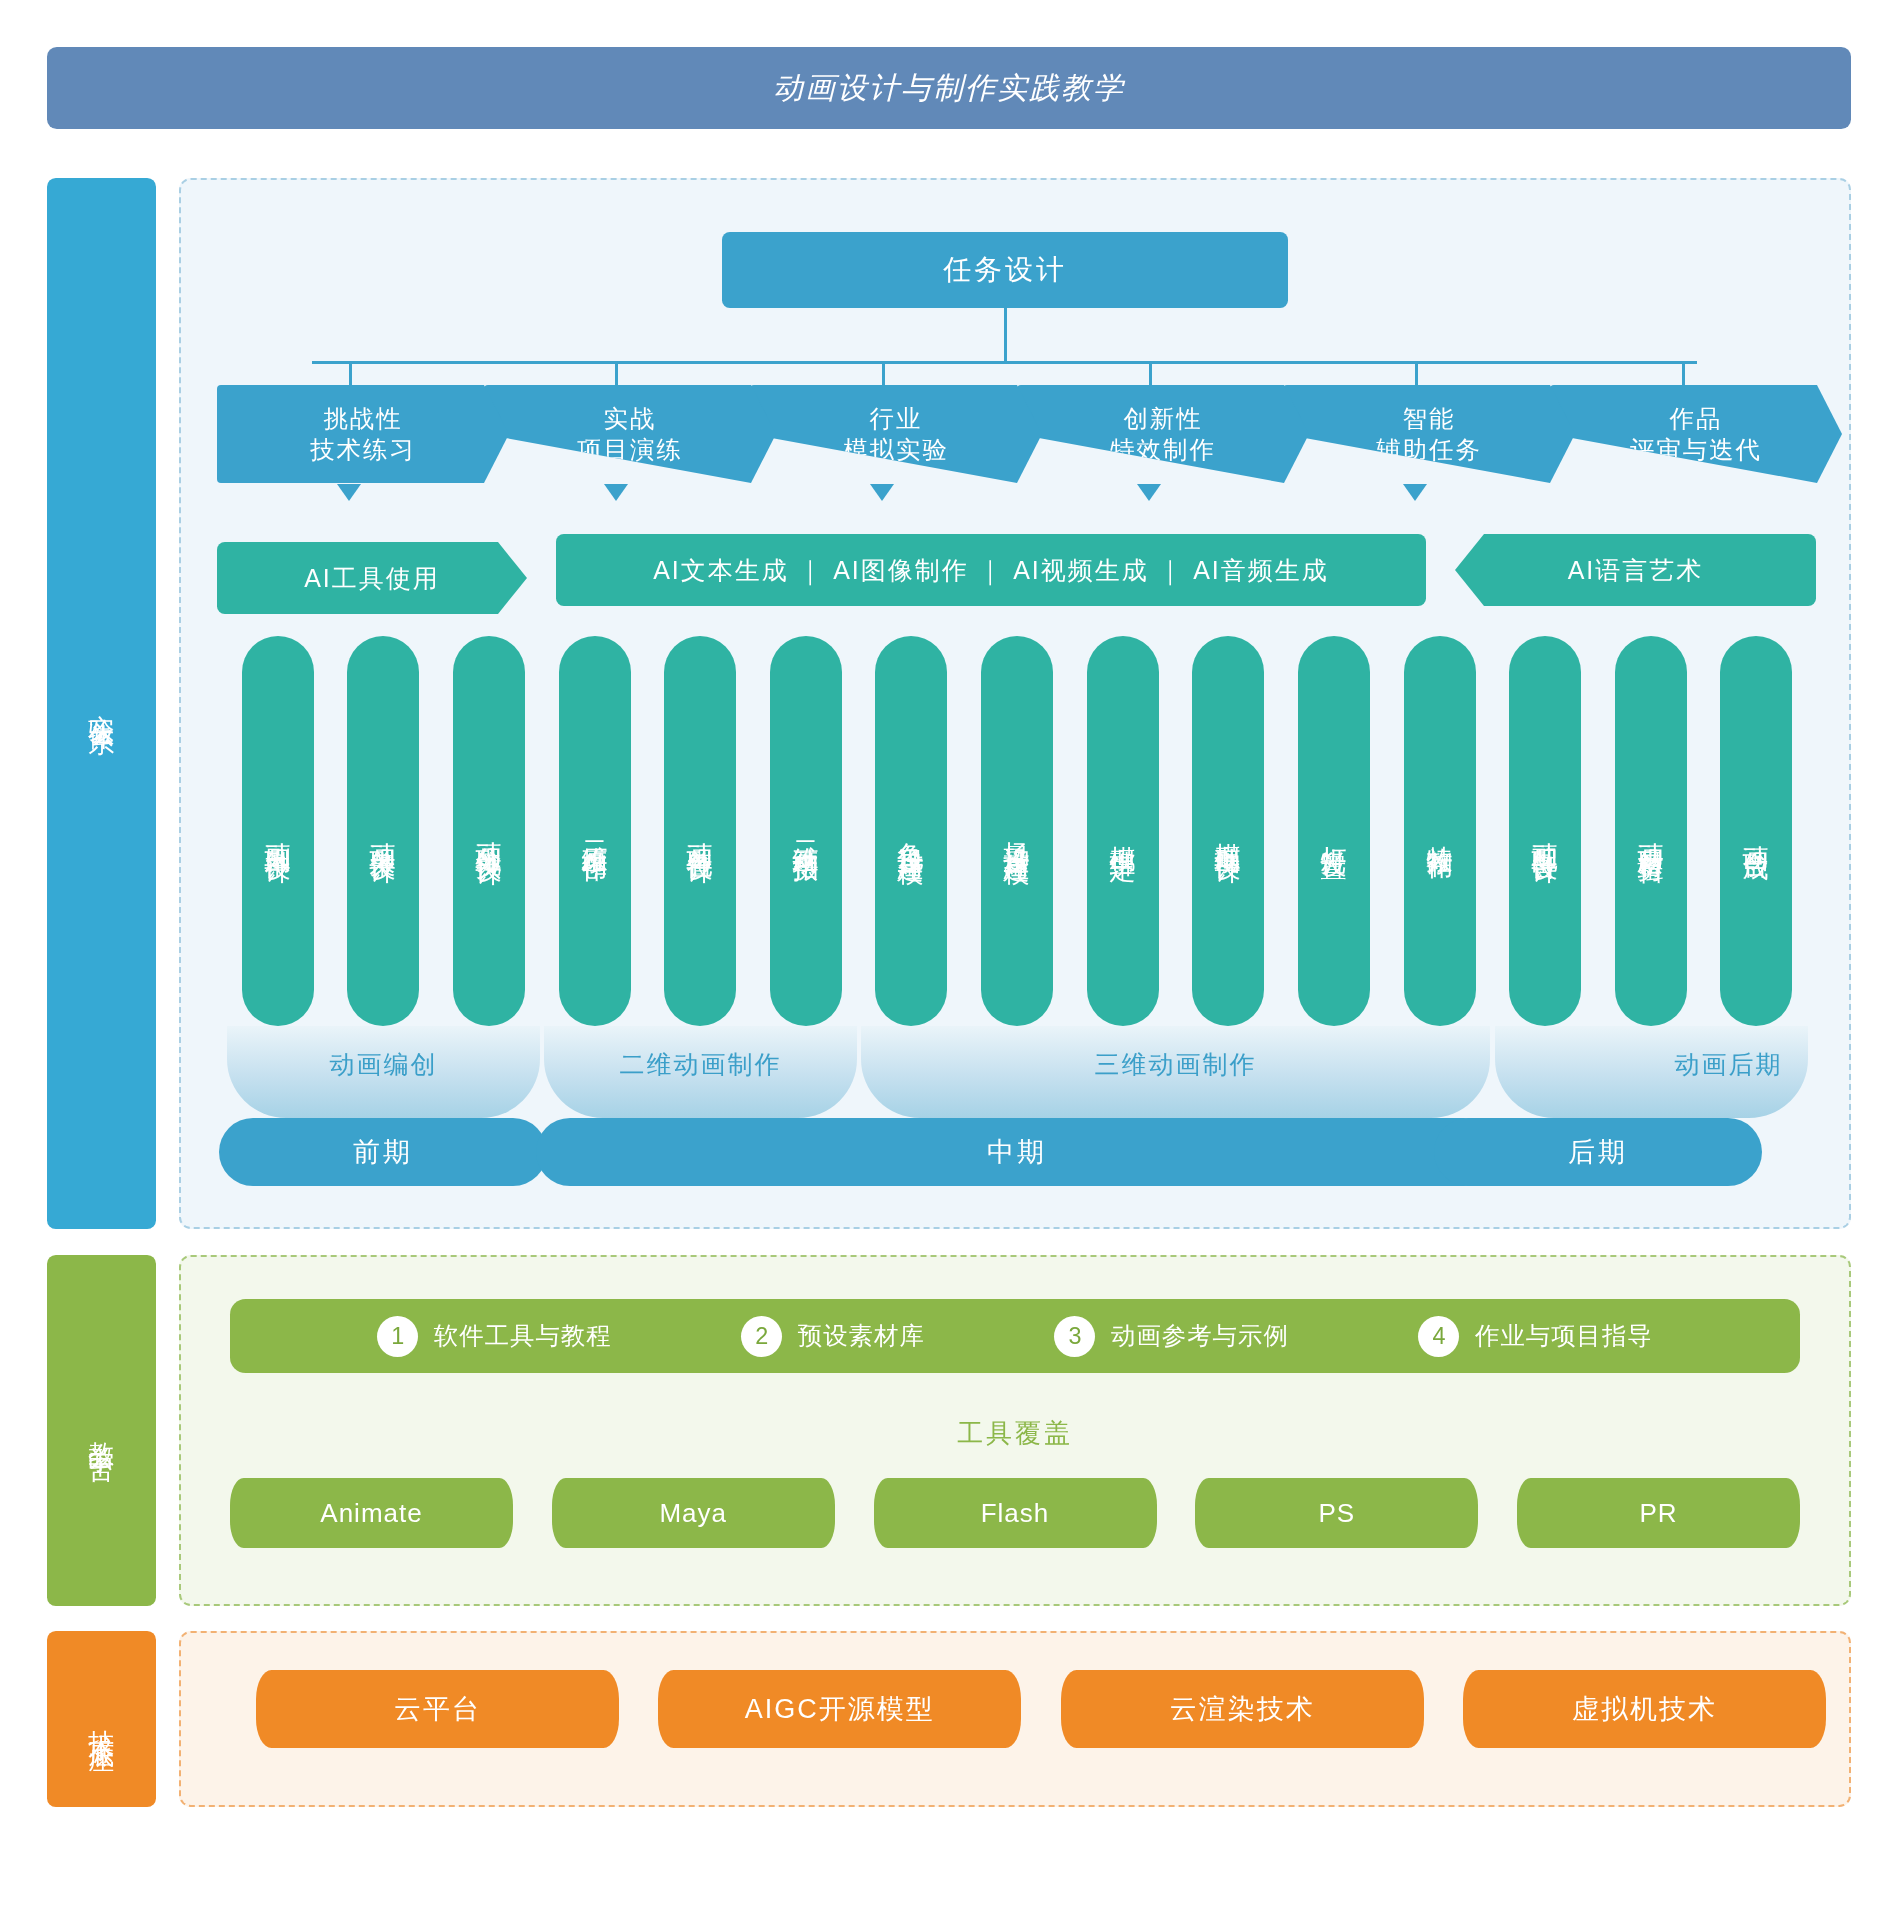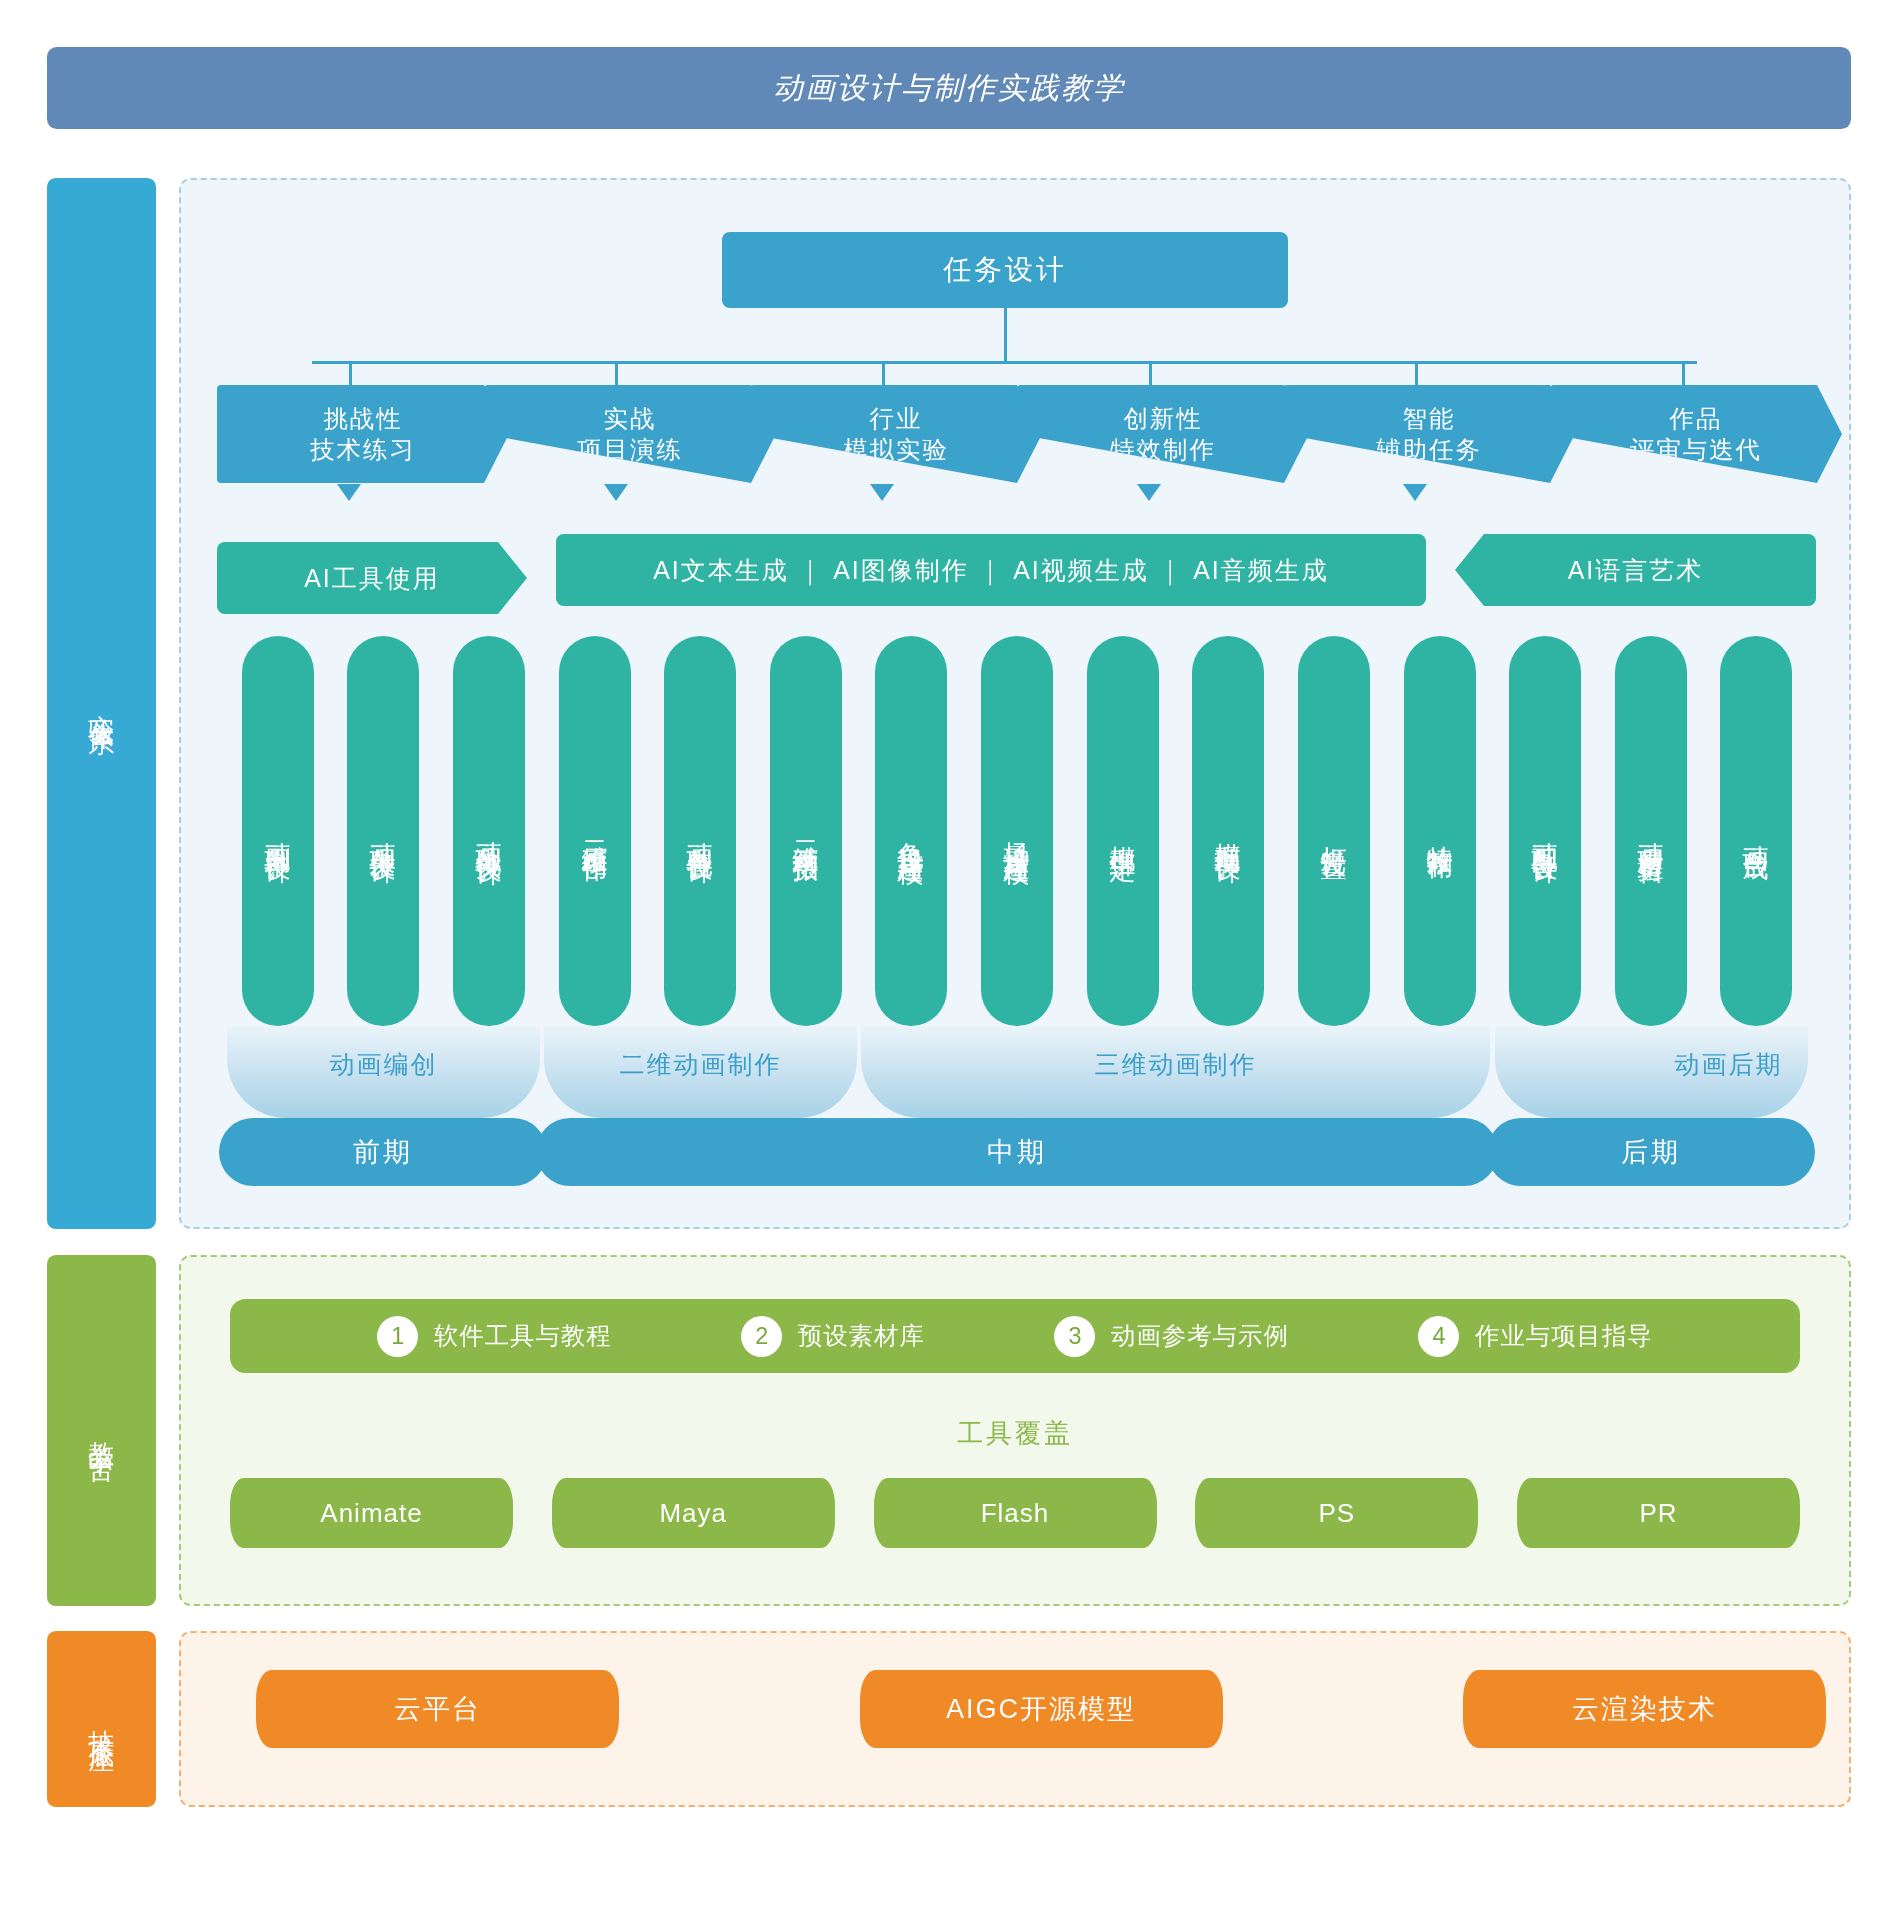--- a/index.html
+++ b/index.html
@@ -306,21 +306,21 @@
     </div>
   <div id="group-labels">
       <div class="group-label" style="left: 227px; width: 313px;">动画编创</div>
       <div class="group-label" style="left: 544px; width: 313px;">二维动画制作</div>
       <div class="group-label" style="left: 861px; width: 629px;">三维动画制作</div>
       <div class="group-label" style="left: 1572px; width: 313px;">动画后期</div>
     </div>
   <div id="phases">
       <div class="phase" style="left: 219px; width: 328px;">前期</div>
       <div class="phase" style="left: 536px; width: 962px;">中期</div>
-      <div class="phase" style="left: 1487px; width: 328px; text-align: center;">后期</div>
+      <div class="phase" style="left: 1434px; width: 328px; text-align: center;">后期</div>
     </div>
 
   <div class="mid-bar" id="mid-bar">
       <div class="mid-item">
         <div class="num-badge">1</div>
         <div class="mid-item-label">软件工具与教程</div>
       </div>
       <div class="mid-item">
         <div class="num-badge">2</div>
         <div class="mid-item-label">预设素材库</div>
@@ -340,16 +340,17 @@
       <div class="tool-chip">Maya</div>
       <div class="tool-chip">Flash</div>
       <div class="tool-chip">PS</div>
       <div class="tool-chip">PR</div>
     </div>
 
   <div class="base-row" id="base-row">
       <div class="base-chip">云平台</div>
       <div class="base-chip">AIGC开源模型</div>
       <div class="base-chip">云渲染技术</div>
+      <div class="base-chip">虚拟机技术</div>
     </div>
 
 </div>
 
 
 </body></html>

